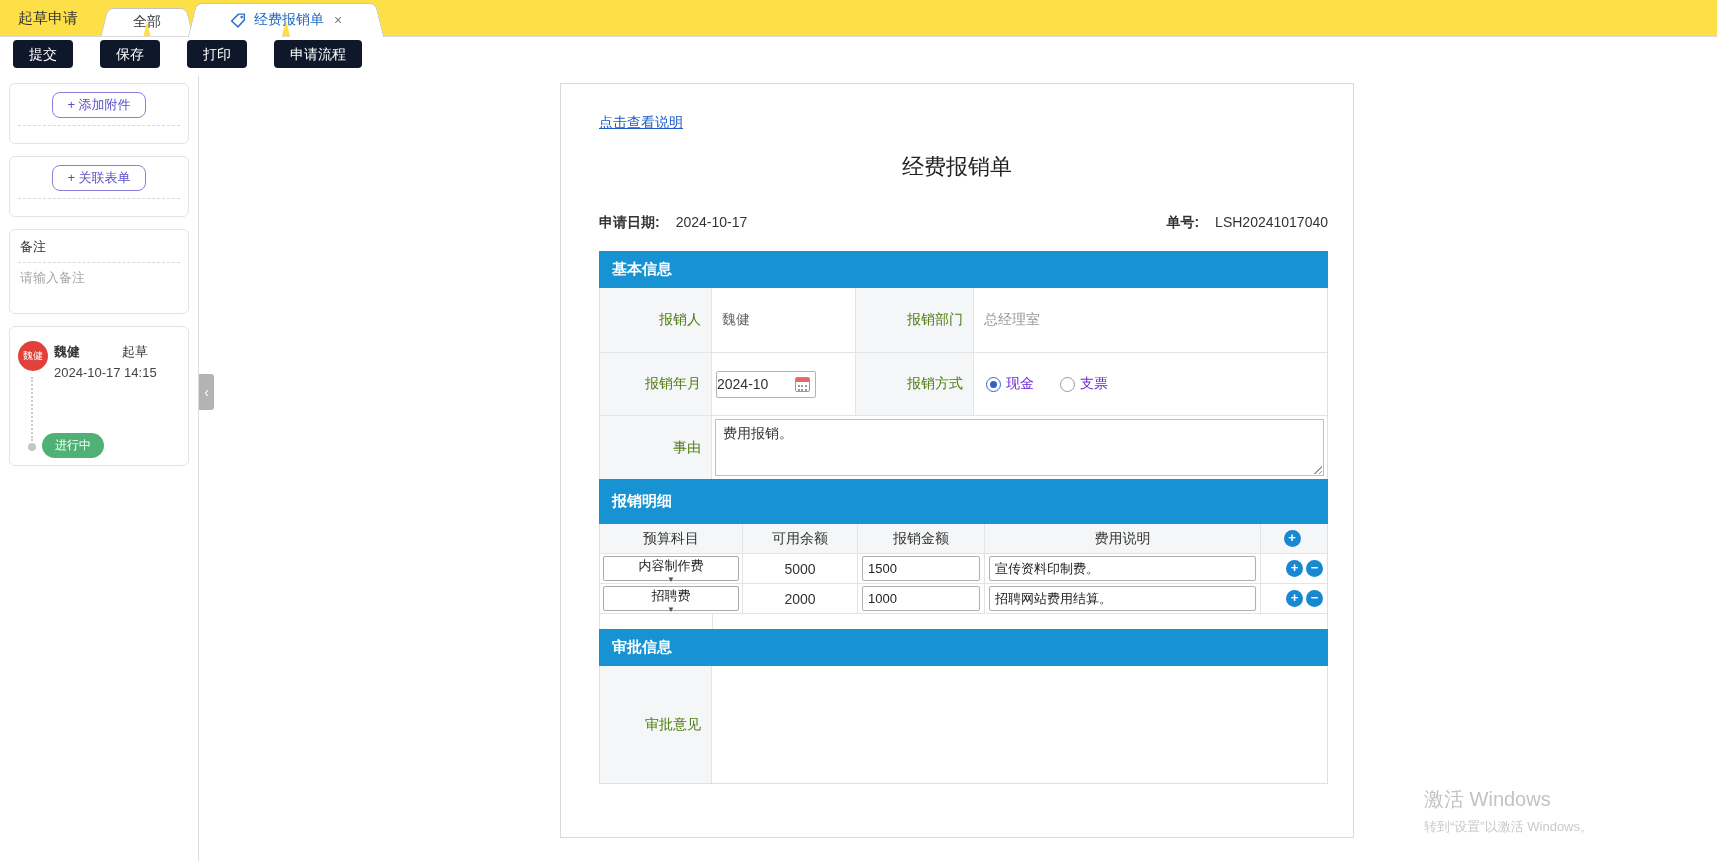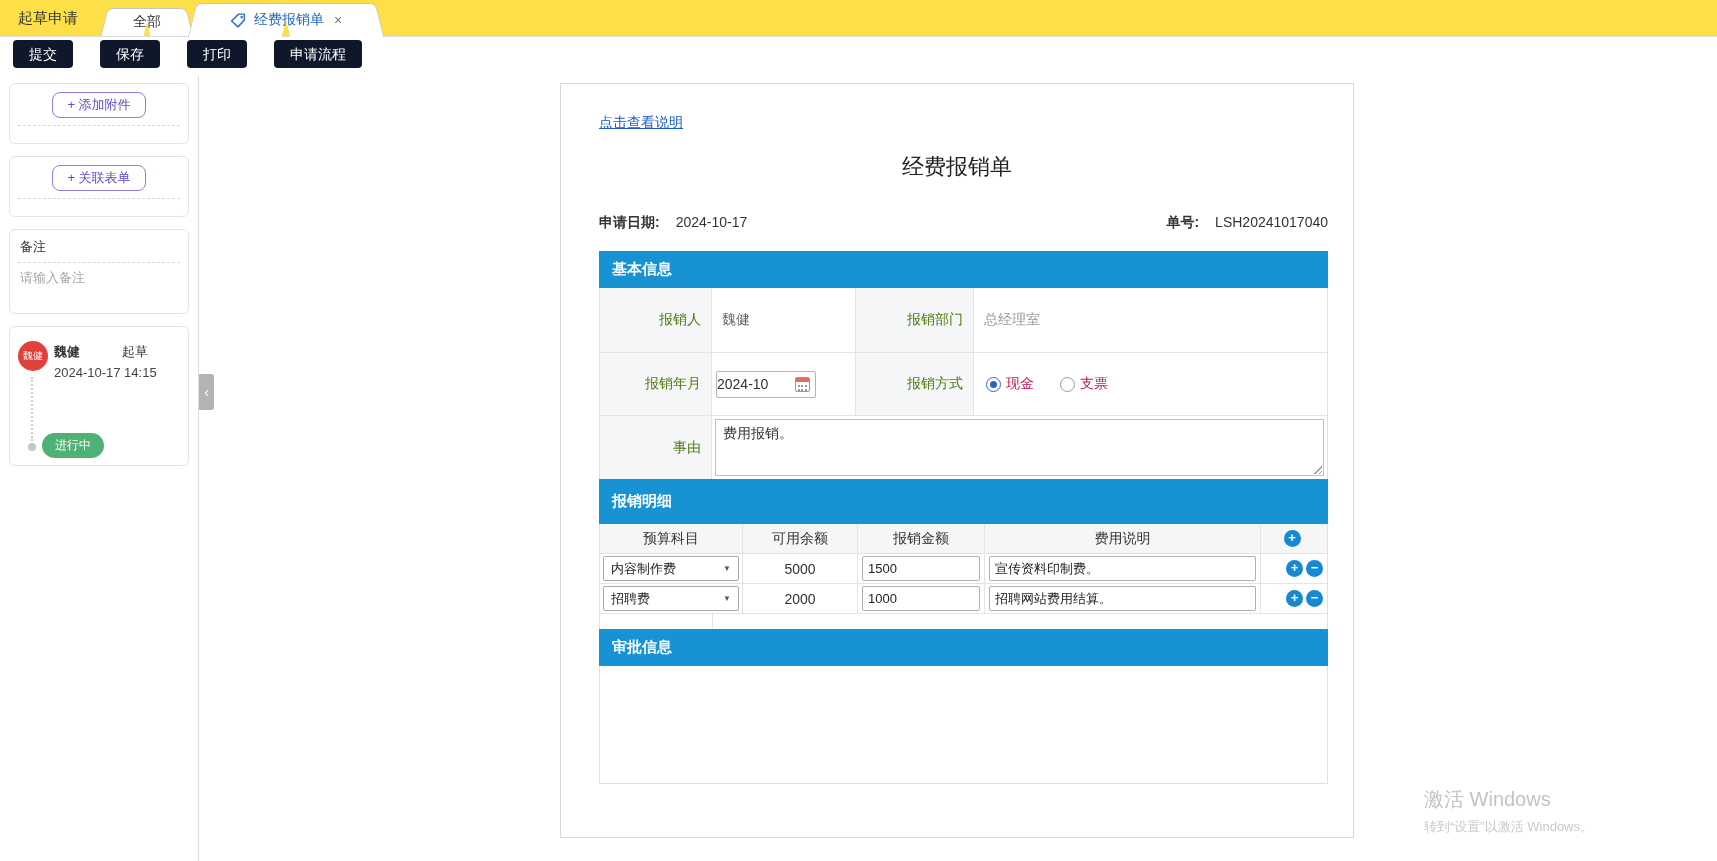--- a/index.html
+++ b/index.html
@@ -104,21 +104,21 @@
     align-items:center; padding-left:0; font-size:14px; color:#333; cursor:text; }
   .cal-icon { position:absolute; right:5px; top:5px; width:15px; height:15px;
     border:1px solid #999; border-radius:2px; background:#fff; }
   .cal-icon::before { content:""; position:absolute; left:0; right:0; top:0; height:4px;
     background:#e46a65; }
   .cal-icon::after { content:""; position:absolute; left:2px; right:2px; top:7px;
     border-top:2px dotted #999; }
   .cal-row2 { position:absolute; left:2px; right:2px; top:11px; border-top:2px dotted #999; }
 
   .radio-cell { padding-left:12px; display:flex; gap:26px; }
-  .radio-opt { display:flex; align-items:center; gap:5px; font-size:14px; color:#be185d;
+  .radio-opt { display:flex; align-items:center; gap:5px; font-size:14px; color:#6d28d9;
     cursor:pointer; }
   .radio { width:15px; height:15px; border-radius:50%; border:1px solid #9a9a9a;
     background:#fff; position:relative; display:inline-block; }
   .radio.checked { border-color:#3367cc; }
   .radio.checked::after { content:""; position:absolute; left:3px; top:3px; width:7px;
     height:7px; border-radius:50%; background:#2f62c5; }
 
   .reason-cell { position:relative; padding:3px; align-items:stretch; }
   .reason-ta { width:100%; height:100%; border:1px solid #c0c0c0; resize:none; outline:none;
     font-size:14px; color:#333; padding:5px 7px;
@@ -127,21 +127,21 @@
     background:
       linear-gradient(135deg, transparent 0 55%, #999 55% 62%, transparent 62% 78%, #999 78% 85%, transparent 85%);
     pointer-events:none; }
 
   .detail-tbl { top:440px; font-size:14px; }
   .d-head { grid-template-columns:142px 115px 127px 1fr 67px; height:30px; background:#f5f6f7; }
   .d-head .cell { justify-content:center; color:#333; }
   .d-row { grid-template-columns:142px 115px 127px 1fr 67px; height:30px; }
   .select-box { margin:0 3px; width:136px; height:25px; border:1px solid #a9a9a9;
     border-radius:2px; background:#fff; display:flex; align-items:center;
-    justify-content:space-between; padding:0 7px; font-size:13px; color:#222; cursor:pointer; }
+    justify-content:space-between; padding:0 7px; font-size:13px; color:#222; cursor:pointer;flex-direction:column; }
   .caret { font-size:8px; color:#555; }
   .balance { justify-content:center; color:#333; }
   .cell-input { margin:0 4px; width:calc(100% - 8px); height:25px; border:1px solid #b0b0b0;
     border-radius:2px; font-size:13px; color:#222; padding:0 5px; outline:none;
     font-family:"Liberation Sans","DejaVu Sans",sans-serif; }
   .actions { justify-content:flex-end; gap:3px; padding-right:4px; }
   .actions-head { justify-content:center; }
   .circle-btn { width:17px; height:17px; border-radius:50%; background:#1789d3; color:#fff;
     font-size:13px; font-weight:bold; line-height:16px; text-align:center; display:inline-block;
     cursor:pointer; }
@@ -328,20 +328,21 @@
         </div>
       </div>
       <div class="stub">
           <span class="stub-div"></span>
         </div>
     </div>
 
     <div class="sec-bar bar-approval">审批信息</div>
     <div class="tbl approval-tbl">
       <div class="trow r-opinion">
+        <div class="cell lbl">审批意见</div>
         <div class="cell val opinion-val"></div>
       </div>
     </div>
   </div>
 
   <div class="watermark">
     <div class="wm1">激活 Windows</div>
     <div class="wm2">转到“设置”以激活 Windows。</div>
   </div>
 

